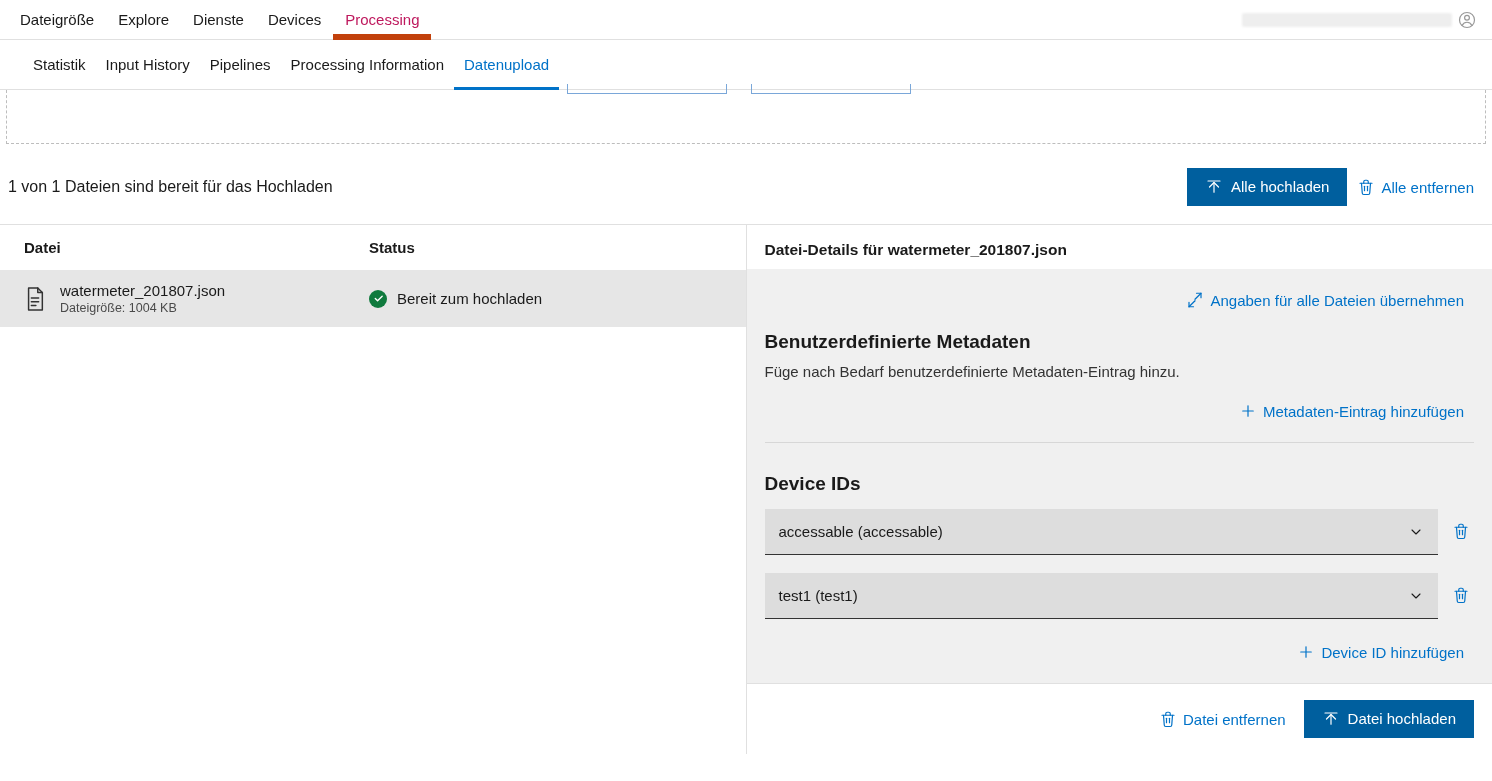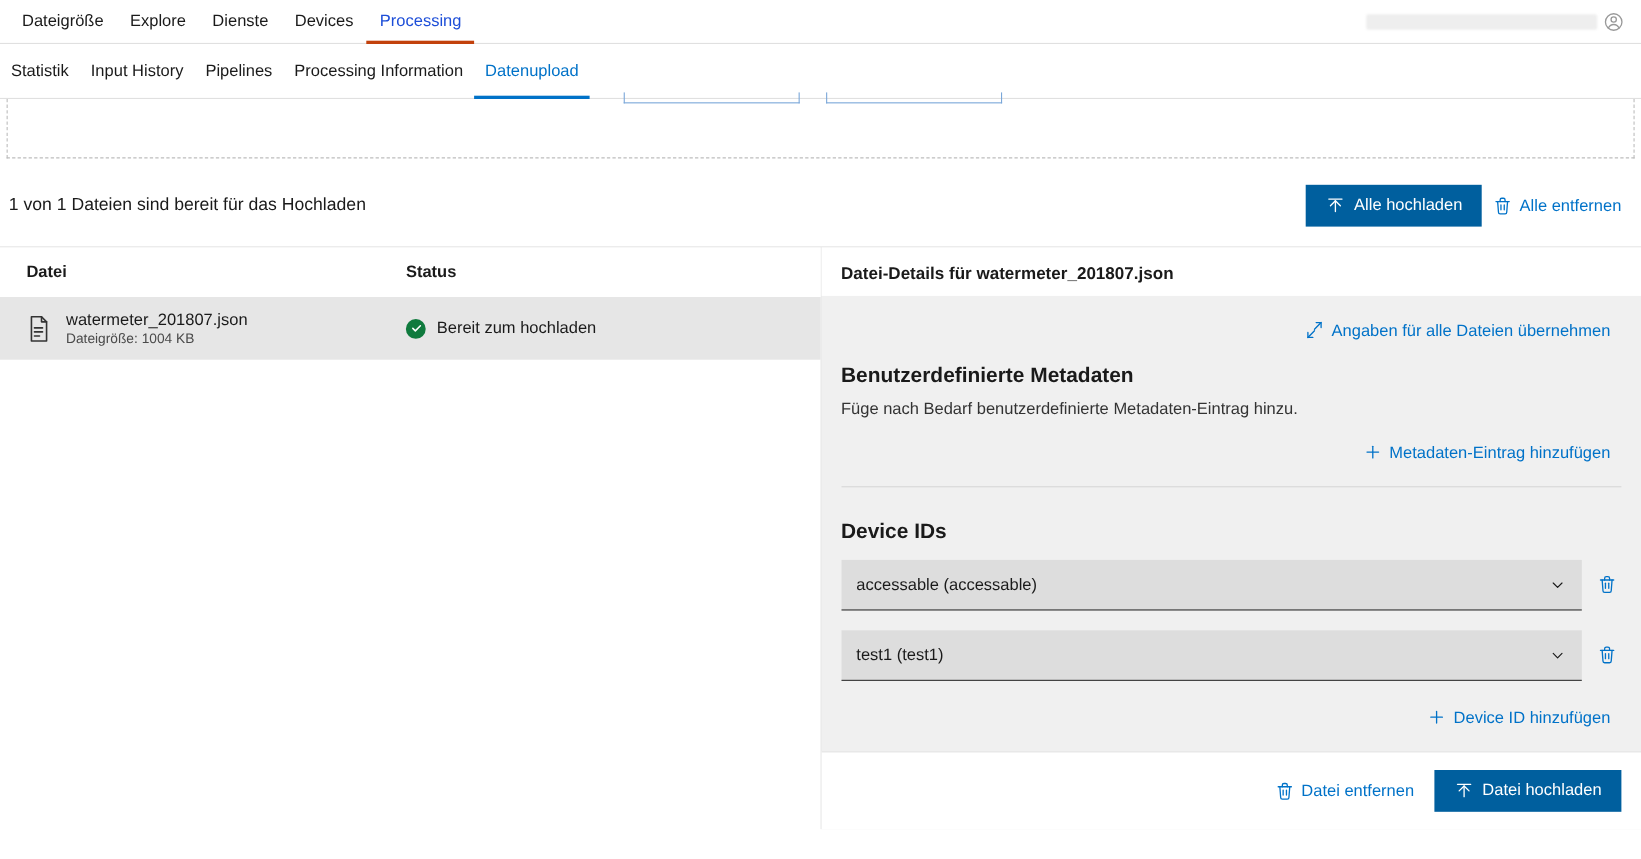--- a/index.html
+++ b/index.html
@@ -1,27 +1,27 @@
 <!DOCTYPE html>
 <html><head>
 <meta charset="utf-8">
 <style>
   * { box-sizing: border-box; margin: 0; padding: 0; }
   body { font-family: -apple-system, BlinkMacSystemFont, "Segoe UI", Arial, sans-serif; font-size: 14px; color: #1a1a1a; background: #fff; width: 1492px; }
   
   
   .topnav { display: flex; align-items: center; border-bottom: 1px solid #e0e0e0; height: 40px; padding: 0 8px; }
   .topnav .nav-item { padding: 0 12px; height: 40px; line-height: 40px; cursor: pointer; font-size: 15px; color: #1a1a1a; }
-  .topnav .nav-item.active { color: #1d4ed8; border-bottom: 3px solid #c2410c; }
+  .topnav .nav-item.active { color: #be185d; border-bottom: 6px solid #c2410c; }
   .topnav .spacer { flex: 1; }
   .topnav .user-area { display: flex; align-items: center; gap: 6px; color: #999; padding-right: 8px; }
   .user-placeholder { width: 210px; height: 14px; background: #eee; border-radius: 2px; filter: blur(1px); }
   
   
-  .subnav { display: flex; height: 50px; padding: 0 0; border-bottom: 1px solid #e0e0e0; }
+  .subnav { display: flex; height: 50px; padding: 0 23px; border-bottom: 1px solid #e0e0e0; }
   .subnav .sub-item { padding: 0 10px; height: 50px; line-height: 50px; cursor: pointer; font-size: 15px; color: #1a1a1a; }
   .subnav .sub-item.active { color: #0072c8; border-bottom: 3px solid #0072c8; }
   
   
   .drop-frag { margin: 0 6px; height: 54px; border: 1px dashed #bdbdbd; border-top: none; position: relative; }
   .drop-frag .ghost-btns { position: absolute; top: -6px; left: 560px; display: flex; gap: 24px; }
   .ghost-btn { width: 160px; height: 10px; border: 1px solid #7aa7d9; border-top: none; }
   
   
   .statusbar { display: flex; align-items: center; padding: 24px 8px 18px 8px; }

